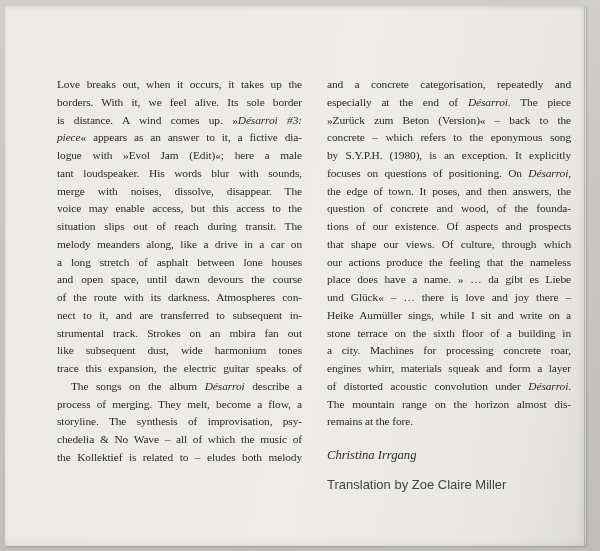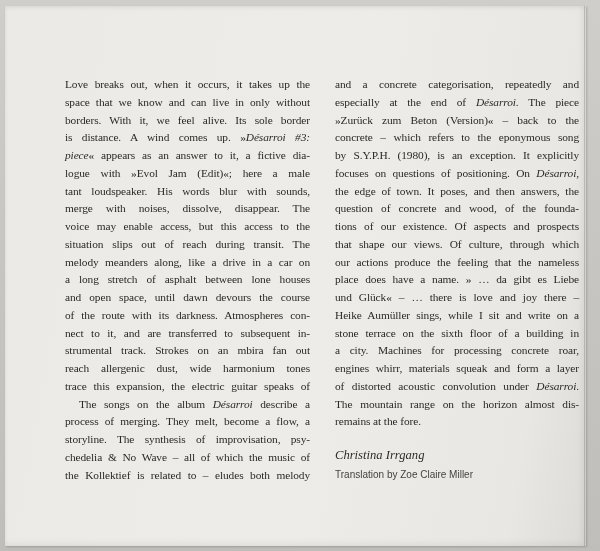--- a/index.html
+++ b/index.html
@@ -22,21 +22,21 @@
   }
   .page::after {
     content: "";
     position: absolute;
     top: 0; right: 1px; bottom: 0;
     width: 1px;
     background: rgba(90,88,84,0.25);
   }
   .content {
     position: absolute;
-    top: 70px; left: 60px;
+    top: 70px; left: 52px;
     width: 514px;
     display: flex;
     gap: 25px;
     justify-content: space-between;
   }
   .col { width: 245px; }
   .col.right { width: 244px; }
   .lines {
     font-size: 11.4px;
     line-height: 17.75px;
@@ -51,50 +51,49 @@
   .line.indent { text-indent: 14px; }
   .credits { margin-top: 15px; }
   .author {
     font-style: italic;
     font-size: 12.6px;
     line-height: 18px;
     color: #2e2c28;
   }
   .translation {
     font-family: "Liberation Sans", sans-serif;
-    font-size: 10px;
+    font-size: 13px;
     line-height: 18px;
-    margin-top: 2px;
+    margin-top: 12px;
     color: #45443f;
   }
 </style>
 </head>
 <body>
 
 <div class="page">
   <div class="content">
     <div class="col left">
       <div class="lines">
           <div class="line">Love breaks out, when it occurs, it takes up the</div>
-          <div class="line">space that we know and can live in only without</div>
           <div class="line">borders. With it, we feel alive. Its sole border</div>
           <div class="line">is distance. A wind comes up. »<i>Désarroi #3:</i></div>
           <div class="line"><i>piece</i>« appears as an answer to it, a fictive dia-</div>
           <div class="line">logue with »Evol Jam (Edit)«; here a male</div>
           <div class="line">tant loudspeaker. His words blur with sounds,</div>
           <div class="line">merge with noises, dissolve, disappear. The</div>
           <div class="line">voice may enable access, but this access to the</div>
           <div class="line">situation slips out of reach during transit. The</div>
           <div class="line">melody meanders along, like a drive in a car on</div>
           <div class="line">a long stretch of asphalt between lone houses</div>
           <div class="line">and open space, until dawn devours the course</div>
           <div class="line">of the route with its darkness. Atmospheres con-</div>
           <div class="line">nect to it, and are transferred to subsequent in-</div>
           <div class="line">strumental track. Strokes on an mbira fan out</div>
-          <div class="line">reach allergenic dust, wide harmonium tones</div>
+          <div class="line">like subsequent dust, wide harmonium tones</div>
           <div class="line">trace this expansion, the electric guitar speaks of</div>
           <div class="line indent">The songs on the album <i>Désarroi</i> describe a</div>
           <div class="line">process of merging. They melt, become a flow, a</div>
           <div class="line">storyline. The synthesis of improvisation, psy-</div>
           <div class="line">chedelia &amp; No Wave – all of which the music of</div>
           <div class="line">the Kollektief is related to – eludes both melody</div>
         </div>
     </div>
     <div class="col right">
       <div class="lines">

